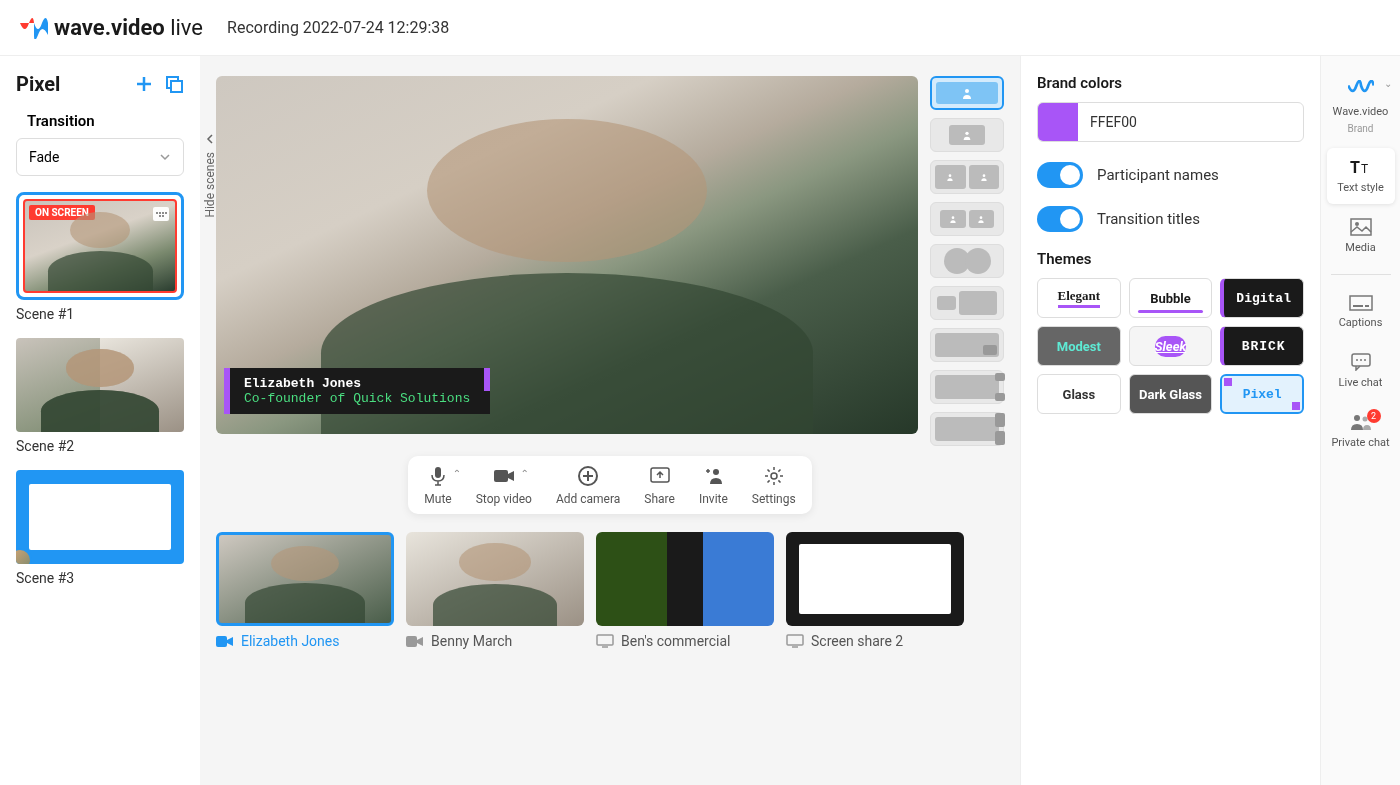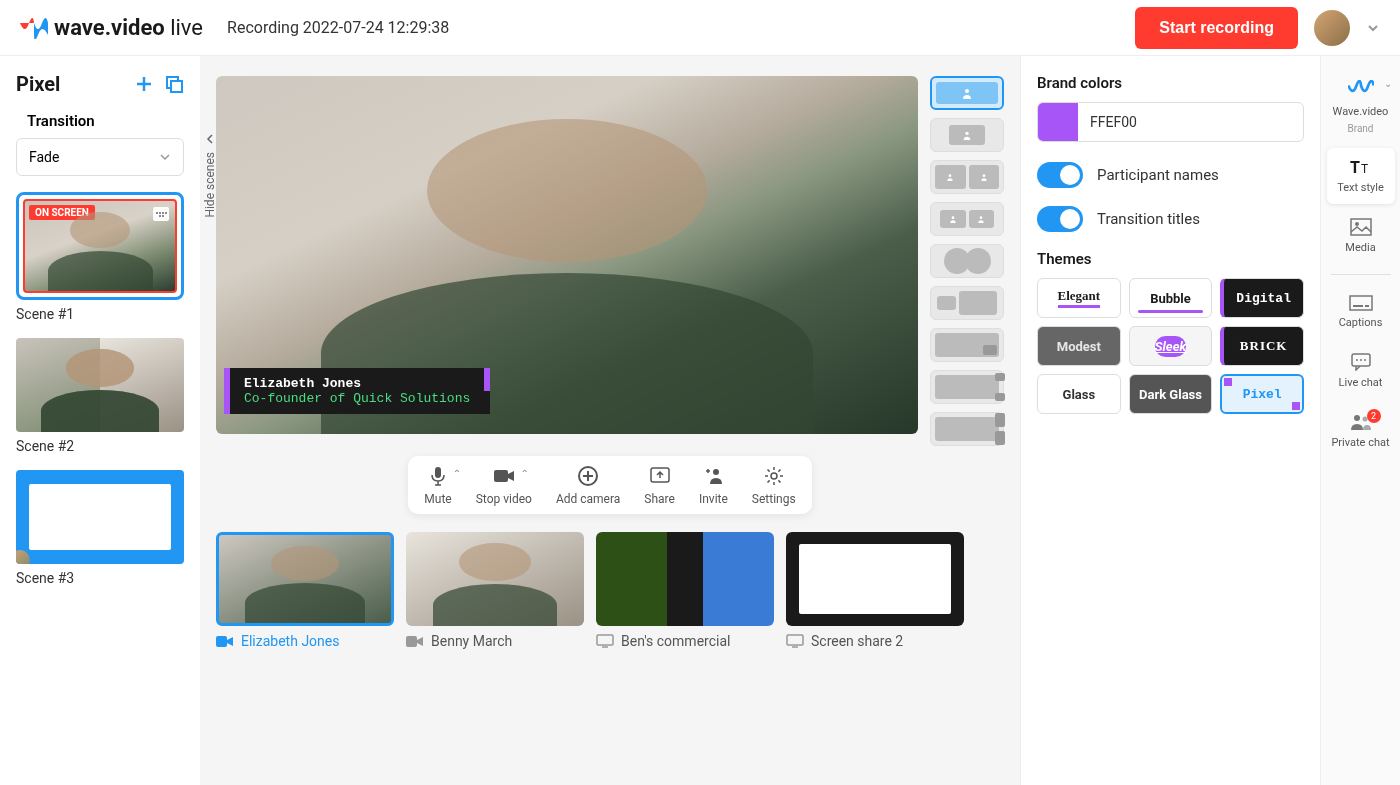--- a/index.html
+++ b/index.html
@@ -95,23 +95,23 @@
 .toggle::after { content: ''; position: absolute; right: 3px; top: 3px; width: 20px; height: 20px; background: #fff; border-radius: 50%; }
 .toggle-label { font-size: 15px; color: #333; }
 .themes-grid { display: grid; grid-template-columns: repeat(3, 1fr); gap: 8px; margin-top: 10px; }
 .theme { height: 40px; border-radius: 6px; display: flex; align-items: center; justify-content: center; font-size: 13px; font-weight: 700; cursor: pointer; border: 1px solid #ddd; background: #f5f5f5; position: relative; overflow: hidden; }
 .theme-elegant { background: #fff; border: 1px solid #ddd; }
 .theme-elegant span { font-family: Georgia, serif; color: #1a1a1a; border-bottom: 3px solid #a855f7; padding-bottom: 1px; }
 .theme-bubble { background: #fff; }
 .theme-bubble span { color: #1a1a1a; }
 .theme-bubble::after { content: ''; position: absolute; bottom: 4px; left: 10%; right: 10%; height: 3px; background: #a855f7; border-radius: 2px; }
 .theme-digital { background: #1a1a1a; color: #fff; font-family: "Courier New", monospace; border-left: 4px solid #a855f7; }
-.theme-modest { background: #666; color: #e5e5e5; border-radius: 6px; }
+.theme-modest { background: #666; color: #5eead4; border-radius: 6px; }
 .theme-sleek span { background: #a855f7; color: #fff; font-style: italic; padding: 3px 0; border-radius: 14px; text-decoration: underline; text-align: center; }
-.theme-brick { background: #1a1a1a; color: #fff; border-left: 4px solid #a855f7; font-family: Liberation Serif, serif; letter-spacing: 1px; }
+.theme-brick { background: #1a1a1a; color: #fff; border-left: 4px solid #a855f7; font-family: Liberation Mono, monospace; letter-spacing: 1px; }
 .theme-glass { background: #fff; color: #333; }
 .theme-darkglass { background: #555; color: #fff; }
 .theme-pixel { border: 2px solid #2196f3; font-family: "Courier New", monospace; color: #2196f3; background: #e3f2fd; }
 .theme-pixel::before, .theme-pixel::after { content: ''; position: absolute; width: 8px; height: 8px; background: #a855f7; }
 .theme-pixel::before { top: 2px; left: 2px; }
 .theme-pixel::after { bottom: 2px; right: 2px; }
 
 
 .rail { width: 80px; background: #fafafa; border-left: 1px solid #eee; display: flex; flex-direction: column; align-items: center; padding-top: 14px; gap: 4px; }
 .rail-item { width: 68px; padding: 10px 4px; display: flex; flex-direction: column; align-items: center; gap: 5px; cursor: pointer; border-radius: 6px; position: relative; }
@@ -132,27 +132,20 @@
 
 <div class="header">
   <div class="logo">
     <svg class="logo-icon" viewBox="0 0 28 22">
       <path d="M0 6 Q 5 18 9 6 Q 13 -4 14 6" fill="#ff3b30"></path>
       <path d="M14 6 Q 18 18 22 6 Q 26 -4 28 6 L 28 18 Q 22 6 18 18 Q 14 28 14 18 Z" fill="#2196f3"></path>
     </svg>
     <span class="logo-text"><span>wave.video</span> <span class="logo-live">live</span></span>
   </div>
   <div class="recording-title">Recording 2022-07-24 12:29:38</div>
-  <div class="header-right">
-    <button class="start-btn">Start recording</button>
-    <div class="avatar"></div>
-    <svg class="chevron" width="14" height="14" viewBox="0 0 14 14">
-        <path d="M3 5 L7 9 L11 5" stroke="#999" stroke-width="2" fill="none"></path>
-      </svg>
-  </div>
 </div>
 
 <div class="main">
 
   <div class="scenes">
     <div class="scenes-header">
       <div class="scenes-title">Pixel</div>
       <div class="scenes-actions">
         <svg width="20" height="20" viewBox="0 0 20 20">
             <path d="M10 3 V17 M3 10 H17" stroke="#2196f3" stroke-width="2.5"></path>

